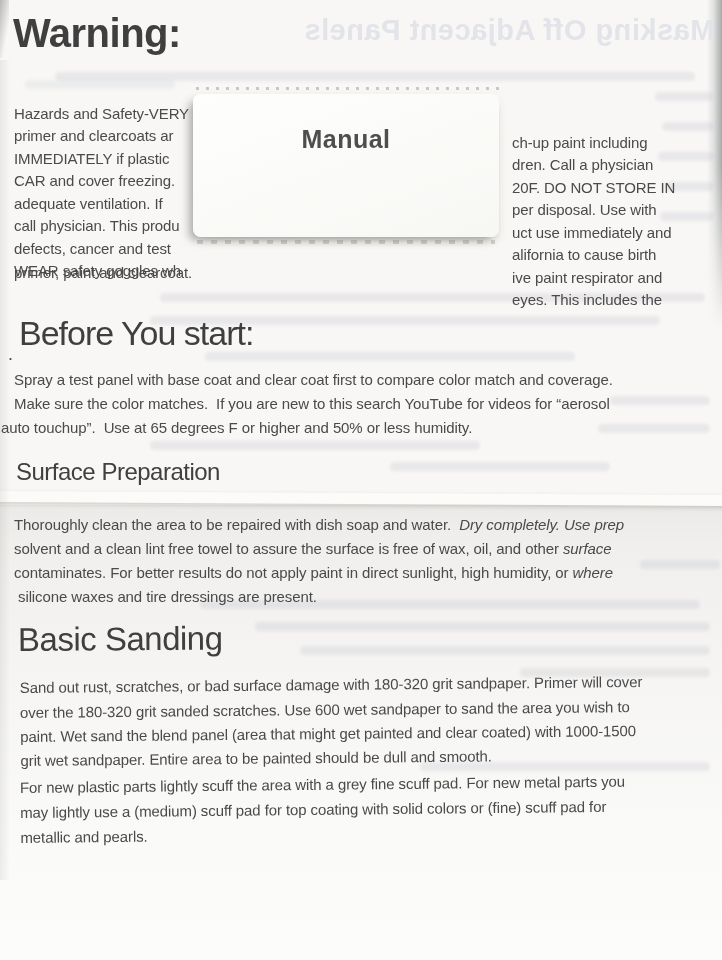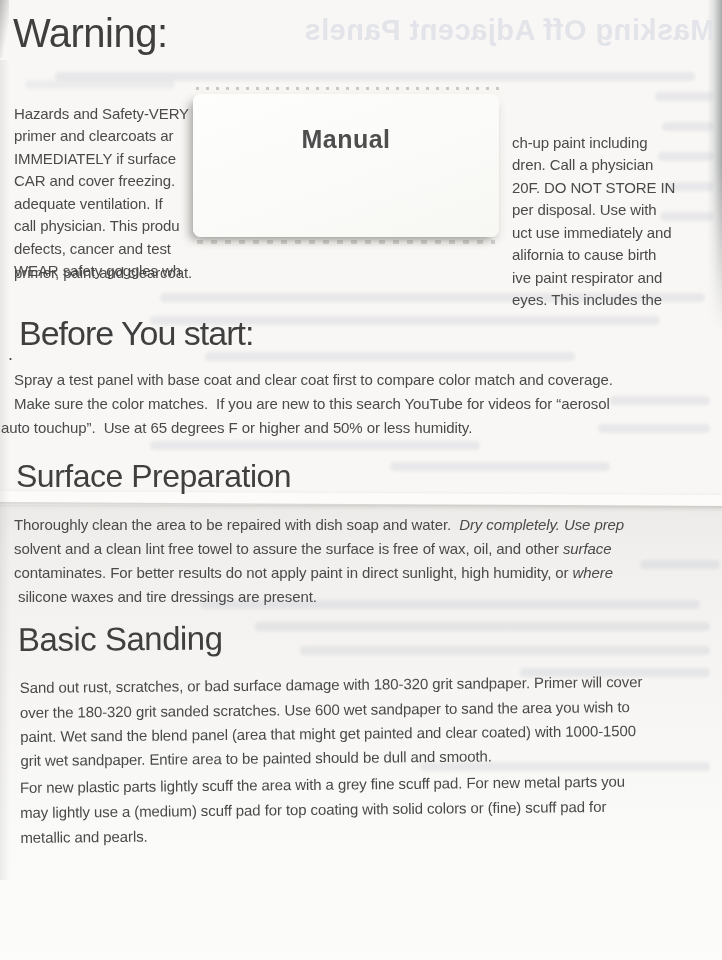--- a/index.html
+++ b/index.html
@@ -23,23 +23,23 @@
     background:linear-gradient(180deg,#eceae8 0px,#f0efed 40px,#f6f5f3 180px,#fafaf8 330px,#fcfcfb 100%);}
   .sheet-edge{position:absolute;left:-4px;top:493px;width:732px;height:11px;background:#fcfbf9;
     box-shadow:0 2px 4px rgba(110,105,98,.3);transform:rotate(.3deg);}
   
   .ghost-title{position:absolute;top:14px;right:8px;font-size:29px;font-weight:700;
     color:#e2e4e9;white-space:pre;transform:scaleX(-1);letter-spacing:.5px;}
   .bb{position:absolute;height:9px;border-radius:5px;background:rgba(168,175,188,.20);
     filter:blur(1.6px);}
   
   .h{position:absolute;margin:0;font-weight:400;color:#3f3f3f;white-space:pre;letter-spacing:-.5px;}
-  .h-warning{top:11px;left:13px;font-size:40px;}
+  .h-warning{top:11px;left:13px;font-size:40px;font-weight:bold;}
   .h-before{top:314px;left:19px;font-size:34px;letter-spacing:-1px;}
-  .h-surface{top:458px;left:16px;font-size:32px;}
+  .h-surface{top:458px;left:16px;font-size:24px;}
   .h-sanding{top:621px;left:18px;font-size:33px;transform:rotate(-.4deg);transform-origin:left center;}
   .line{position:absolute;white-space:pre;font-size:15px;letter-spacing:-.1px;color:#4a4a4b;}
   .wline{position:absolute;left:0;width:588px;height:22px;white-space:pre;
     font-size:15px;letter-spacing:-.1px;color:#4a4a4b;padding-left:39px;}
   .wl{position:absolute;left:14px;white-space:pre;}
   .wr{position:absolute;left:512px;white-space:pre;margin-top:12px;}
   .em{font-style:italic;}
   .stray{position:absolute;left:8px;top:344px;font-size:18px;color:#4a4a4b;}
   .group{position:absolute;inset:0;}
   .rot-sand{transform:rotate(-.55deg);transform-origin:20px 715px;}
@@ -95,21 +95,21 @@
   <div>
     <div class="wline" style="top:88px">
       <span class="wl">Hazards and Safety-VERY</span>
       <span class="wr">ch-up paint including</span>
     </div>
     <div class="wline" style="top:110px">
       <span class="wl">primer and clearcoats ar</span>
       <span class="wr">dren. Call a physician</span>
     </div>
     <div class="wline" style="top:133px">
-      <span class="wl">IMMEDIATELY if surface</span>
+      <span class="wl">IMMEDIATELY if plastic</span>
       <span class="wr">20F. DO NOT STORE IN</span>
     </div>
     <div class="wline" style="top:155px">
       <span class="wl">CAR and cover freezing.</span>
       <span class="wr">per disposal. Use with</span>
     </div>
     <div class="wline" style="top:178px">
       <span class="wl">adequate ventilation. If</span>
       <span class="wr">uct use immediately and</span>
     </div>

